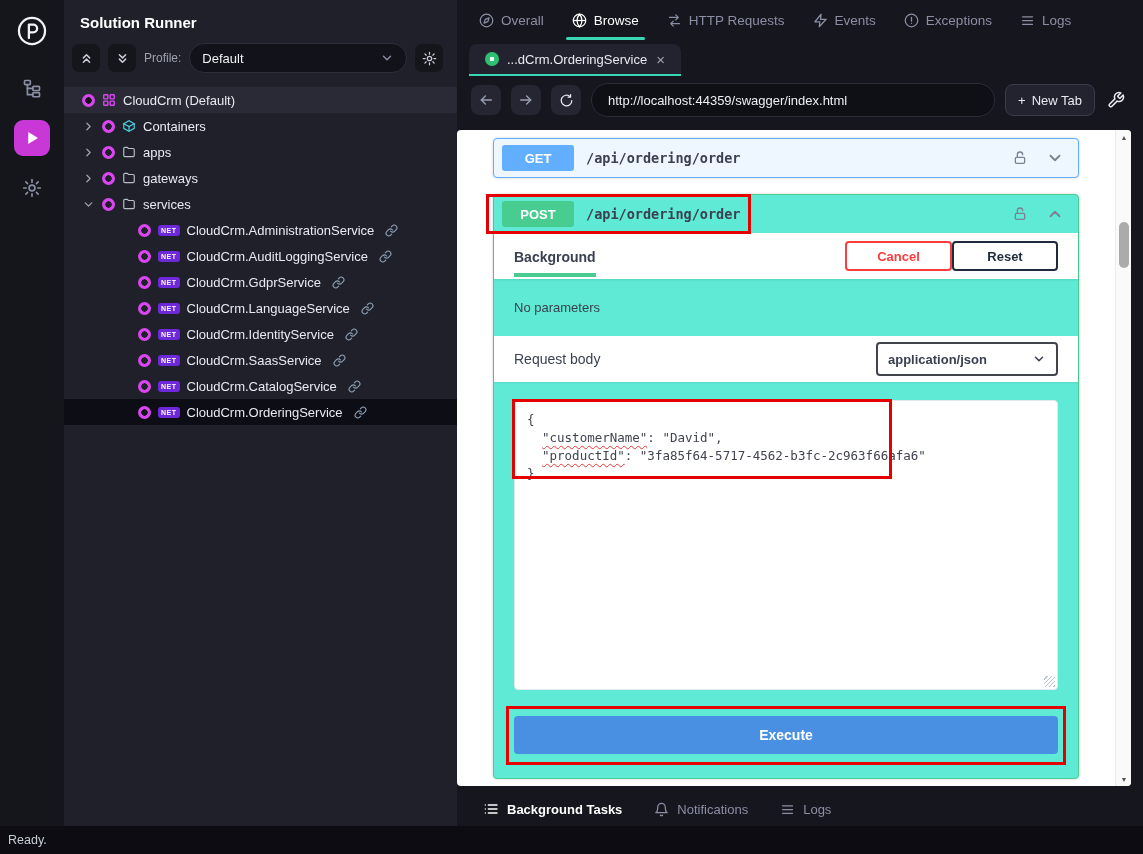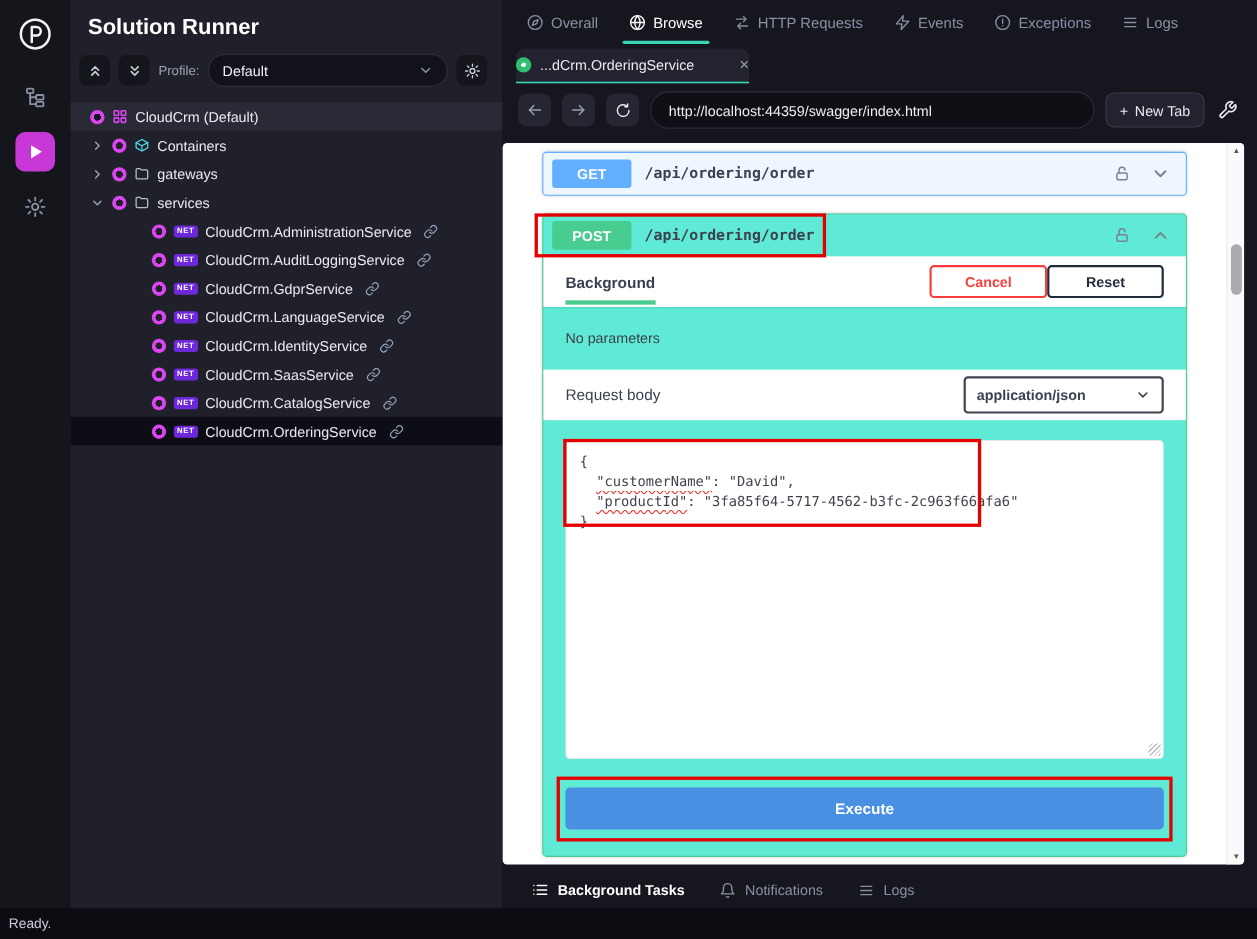--- a/index.html
+++ b/index.html
@@ -12,21 +12,21 @@
 
   
   .rail { width:64px; background:#15151c; display:flex; flex-direction:column; align-items:center; padding-top:10px; }
   .logo { width:42px; height:42px; color:#f2f3f7; display:flex; align-items:center; justify-content:center; margin-bottom:18px; }
   .rail-btn { width:36px; height:36px; border-radius:9px; display:flex; align-items:center; justify-content:center;
               color:#8a8fa3; margin-bottom:14px; cursor:pointer; background:transparent; border:none; }
   .rail-btn.play { background:#c838d6; color:#fff; }
 
   
   .sidebar { width:393px; background:#20202a; display:flex; flex-direction:column; color:#e8eaf0; }
-  .sidebar-title { padding:14px 16px 8px; font-size:20px; font-weight:bold; color:#fff; }
+  .sidebar-title { padding:14px 16px 8px; font-size:15px; font-weight:bold; color:#fff; }
   .sidebar-controls { display:flex; align-items:center; gap:8px; padding:4px 14px 12px 8px; }
   .icon-btn { width:28px; height:28px; background:#15151c; border:none; border-radius:7px; color:#c9ced6;
               display:flex; align-items:center; justify-content:center; cursor:pointer; flex:0 0 auto; }
   .profile-label { color:#9ca3af; font-size:12px; }
   .profile-select { flex:1; height:30px; background:#12121a; border:1px solid #2f2f3c; border-radius:15px;
                     display:flex; align-items:center; justify-content:space-between; padding:0 12px;
                     font-size:13px; color:#f0f1f5; cursor:pointer; }
   .dd-chev { color:#8a8fa3; }
 
   .tree { flex:1; overflow:hidden; font-size:13px; padding-top:2px; }
@@ -50,21 +50,21 @@
   .main { flex:1; display:flex; flex-direction:column; background:#16161f; min-width:0; }
 
   .top-tabs { height:40px; display:flex; align-items:stretch; padding-left:22px; gap:28px; flex:0 0 auto; }
   .top-tab { display:flex; align-items:center; gap:7px; color:#8a8fa3; font-size:13.5px; position:relative; cursor:pointer; }
   .top-tab.active { color:#fff; }
   .top-tab.active::after { content:""; position:absolute; left:-6px; right:-6px; bottom:0; height:3px;
                            background:#3ad6b3; border-radius:2px; }
 
   .tab-row { height:36px; display:flex; align-items:flex-end; padding-left:12px; flex:0 0 auto; }
   .browser-tab { height:32px; min-width:212px; background:#232330; border-bottom:2px solid #3ad6b3;
-                 border-radius:8px 8px 0 0; display:flex; align-items:center; gap:8px; padding:0 0;
+                 border-radius:8px 8px 0 0; display:flex; align-items:center; gap:8px; padding:0 16px;
                  font-size:13px; color:#e8eaf0; cursor:pointer; }
   .favicon { width:14px; height:14px; border-radius:50%; flex:0 0 auto;
              background:radial-gradient(circle, #eafff3 0 22%, #2fbf71 23% 100%); }
   .tab-close { margin-left:auto; color:#9ca3af; font-size:15px; cursor:pointer; }
 
   .toolbar { height:48px; display:flex; align-items:center; gap:10px; padding:0 16px 0 14px; flex:0 0 auto; }
   .nav-btn { width:30px; height:30px; border:none; border-radius:8px; background:#262633; color:#9aa0b2;
              display:flex; align-items:center; justify-content:center; cursor:pointer; flex:0 0 auto; }
   .nav-btn.refresh { color:#e8eaf0; }
   .url-bar { flex:1; height:34px; background:#0f0f16; border:1px solid #2c2c3a; border-radius:17px;
@@ -238,20 +238,30 @@
           <span class="tree-label">Containers</span>
         </div>
         <div class="tree-row">
           <svg class="ic chev" width="13" height="13" viewBox="0 0 24 24" fill="none" stroke="currentColor" stroke-width="2.4" stroke-linecap="round" stroke-linejoin="round">
               <polyline points="9 6 15 12 9 18"></polyline>
             </svg>
           <span class="donut"></span>
           <svg class="ic folder-ic" width="14" height="14" viewBox="0 0 24 24" fill="none" stroke="currentColor" stroke-width="2">
               <path d="M3 6a2 2 0 0 1 2-2h4l2 2h8a2 2 0 0 1 2 2v10a2 2 0 0 1-2 2H5a2 2 0 0 1-2-2z"></path>
             </svg>
+          <span class="tree-label">apps</span>
+        </div>
+        <div class="tree-row">
+          <svg class="ic chev" width="13" height="13" viewBox="0 0 24 24" fill="none" stroke="currentColor" stroke-width="2.4" stroke-linecap="round" stroke-linejoin="round">
+              <polyline points="9 6 15 12 9 18"></polyline>
+            </svg>
+          <span class="donut"></span>
+          <svg class="ic folder-ic" width="14" height="14" viewBox="0 0 24 24" fill="none" stroke="currentColor" stroke-width="2">
+              <path d="M3 6a2 2 0 0 1 2-2h4l2 2h8a2 2 0 0 1 2 2v10a2 2 0 0 1-2 2H5a2 2 0 0 1-2-2z"></path>
+            </svg>
           <span class="tree-label">gateways</span>
         </div>
         <div class="tree-row">
           <svg class="ic chev" width="13" height="13" viewBox="0 0 24 24" fill="none" stroke="currentColor" stroke-width="2.4" stroke-linecap="round" stroke-linejoin="round">
               <polyline points="6 9 12 15 18 9"></polyline>
             </svg>
           <span class="donut"></span>
           <svg class="ic folder-ic" width="14" height="14" viewBox="0 0 24 24" fill="none" stroke="currentColor" stroke-width="2">
               <path d="M3 6a2 2 0 0 1 2-2h4l2 2h8a2 2 0 0 1 2 2v10a2 2 0 0 1-2 2H5a2 2 0 0 1-2-2z"></path>
             </svg>

